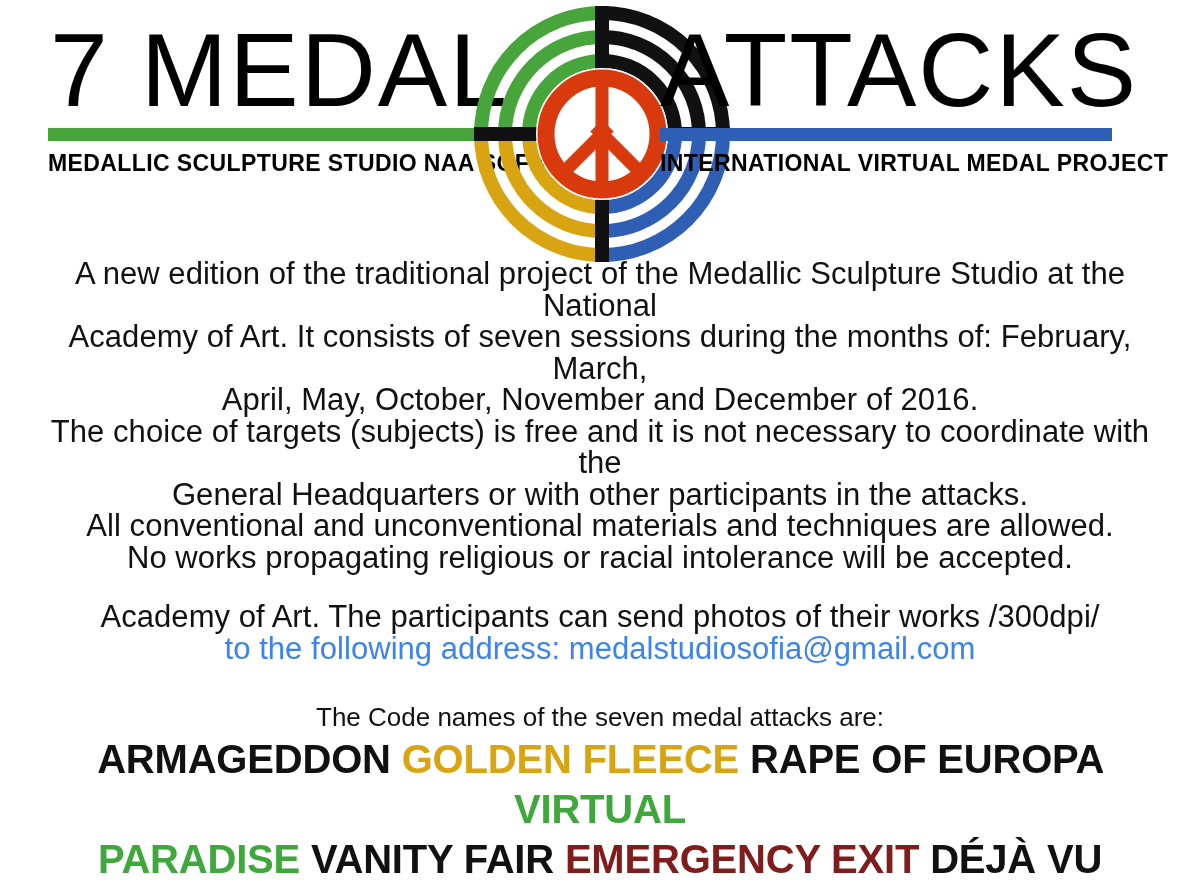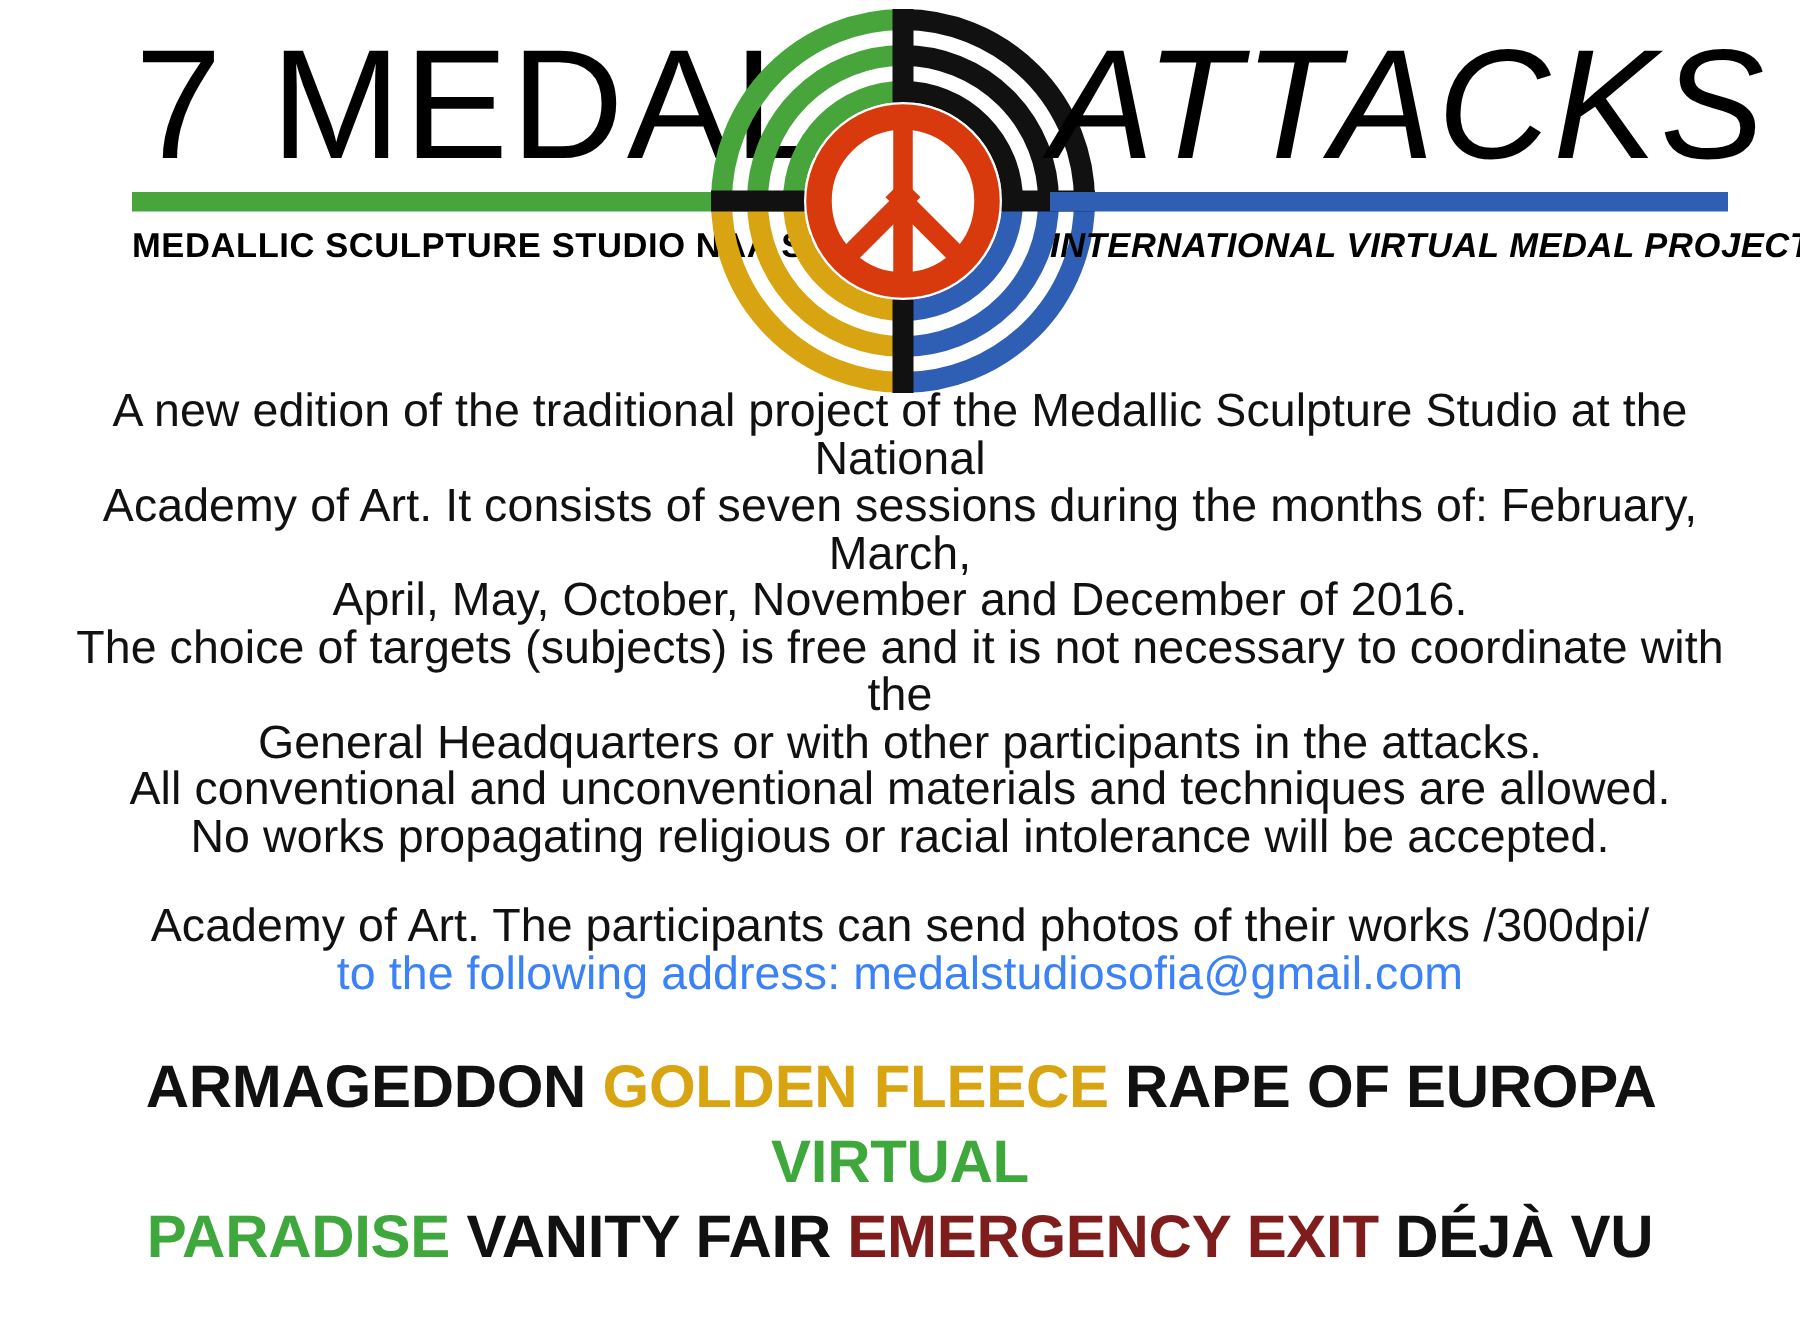--- a/index.html
+++ b/index.html
@@ -24,29 +24,27 @@
     height: 262px;
   }
 
   
   .mark-left {
     position: absolute;
     left: 48px;
     top: 16px;
     width: 452px;
     text-align: left;
-    margin-left: 40px;
   }
   .mark-right {
     position: absolute;
-    left: 700px;
+    left: 660px;
     top: 16px;
     width: 452px;
     text-align: center;
-    font-style: italic;
   }
   .bigword {
     font-family: "Liberation Sans", sans-serif;
     font-weight: 300;
     font-size: 104px;
     line-height: 108px;
     letter-spacing: 2px;
     white-space: nowrap;
     color: #000;
     transform: scaleX(1.0);
@@ -197,20 +195,21 @@
 
   <div class="gap-md"></div>
 
   <div class="para">
     <span class="line">Academy of Art. The participants can send photos of their works /300dpi/</span>
     <span class="line email">to the following address: medalstudiosofia@gmail.com</span>
   </div>
 
   <div class="gap-lg"></div>
 
+  <div class="codes-intro">The Code names of the seven medal attacks are:</div>
 
   <div class="codes">
     <div>
       <span class="cn c-black">ARMAGEDDON</span>
       <span class="cn c-gold">GOLDEN FLEECE</span>
       <span class="cn c-black">RAPE OF EUROPA</span>
       <span class="cn c-green">VIRTUAL</span>
     </div>
     <div>
       <span class="cn c-green">PARADISE</span>

